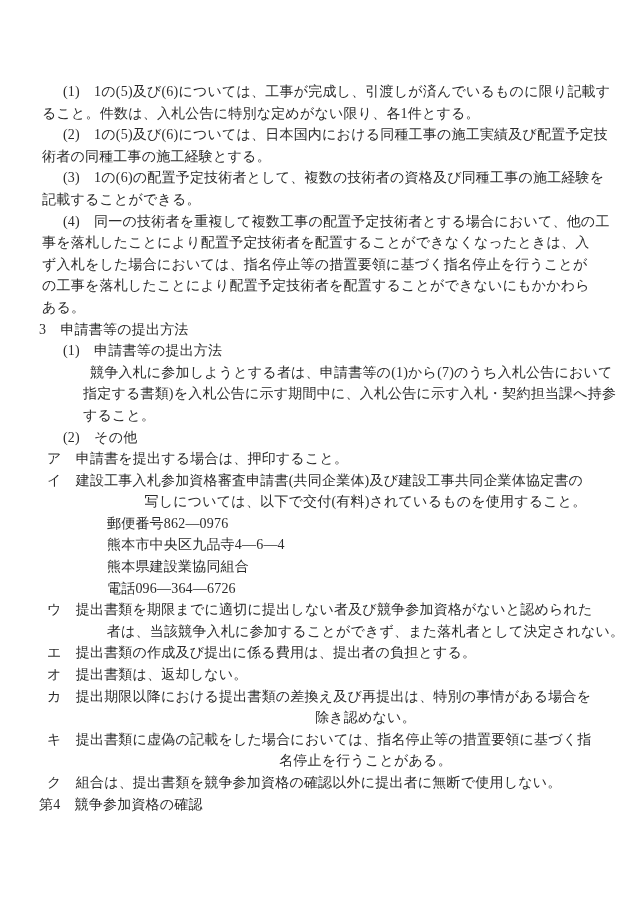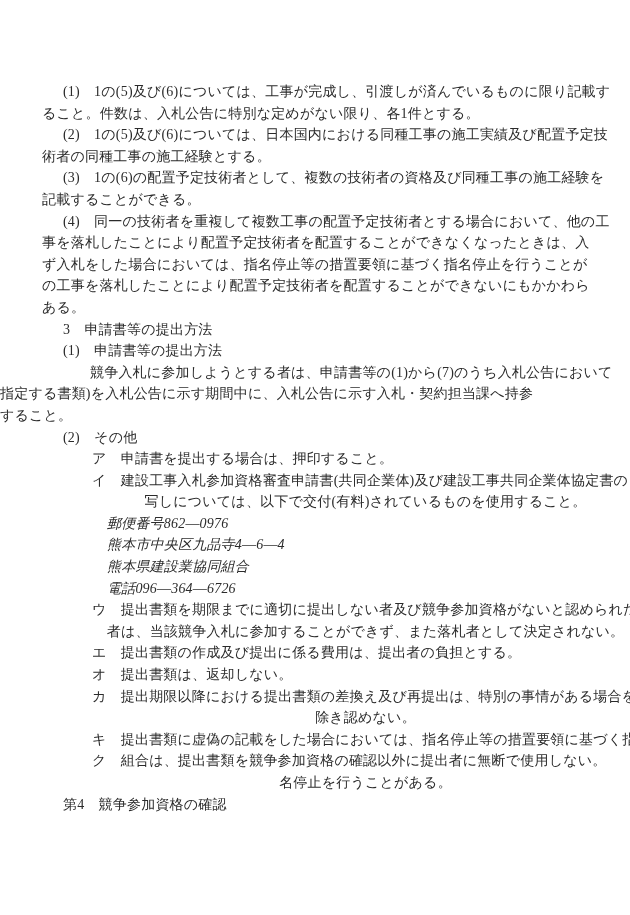--- a/index.html
+++ b/index.html
@@ -30,28 +30,28 @@
   }
   .line {
     height: 21.6px;
     line-height: 21.6px;
     font-size: 14px;
     color: #2b2b2b;
     white-space: nowrap;
     letter-spacing: 0.2px;
   }
   
-  .h1       { padding-left: 39px; margin-left: 24px; }   
+  .h1       { padding-left: 39px; }   
   .item1    { padding-left: 63px; }   
   .cont1    { padding-left: 42px; }   
   .para2    { padding-left: 90px; }   
-  .cont2    { }   
-  .kana     { padding-left: 92px; }   
+  .cont2    { padding-left: 83px; }   
+  .kana     { padding-left: 47px; }   
   .kanacont { padding-left: 101px; text-align: center; }  
-  .addr     { padding-left: 107px; font-style: italic; }  
+  .addr     { padding-left: 107px; }  
 </style>
 </head>
 <body>
 
 <div class="doc-page">
   <div class="doc-lines">
       <div class="line item1">(1)　1の(5)及び(6)については、工事が完成し、引渡しが済んでいるものに限り記載す</div>
       <div class="line cont1">ること。件数は、入札公告に特別な定めがない限り、各1件とする。</div>
       <div class="line item1">(2)　1の(5)及び(6)については、日本国内における同種工事の施工実績及び配置予定技</div>
       <div class="line cont1">術者の同種工事の施工経験とする。</div>
@@ -75,17 +75,17 @@
       <div class="line addr">熊本市中央区九品寺4―6―4</div>
       <div class="line addr">熊本県建設業協同組合</div>
       <div class="line addr">電話096―364―6726</div>
       <div class="line kana">ウ　提出書類を期限までに適切に提出しない者及び競争参加資格がないと認められた</div>
       <div class="line kanacont">者は、当該競争入札に参加することができず、また落札者として決定されない。</div>
       <div class="line kana">エ　提出書類の作成及び提出に係る費用は、提出者の負担とする。</div>
       <div class="line kana">オ　提出書類は、返却しない。</div>
       <div class="line kana">カ　提出期限以降における提出書類の差換え及び再提出は、特別の事情がある場合を</div>
       <div class="line kanacont">除き認めない。</div>
       <div class="line kana">キ　提出書類に虚偽の記載をした場合においては、指名停止等の措置要領に基づく指</div>
+      <div class="line kanacont">名停止を行うことがある。</div>
       <div class="line kana">ク　組合は、提出書類を競争参加資格の確認以外に提出者に無断で使用しない。</div>
-      <div class="line kanacont">名停止を行うことがある。</div>
       <div class="line h1">第4　競争参加資格の確認</div>
     </div>
 </div>
 
 </body></html>

